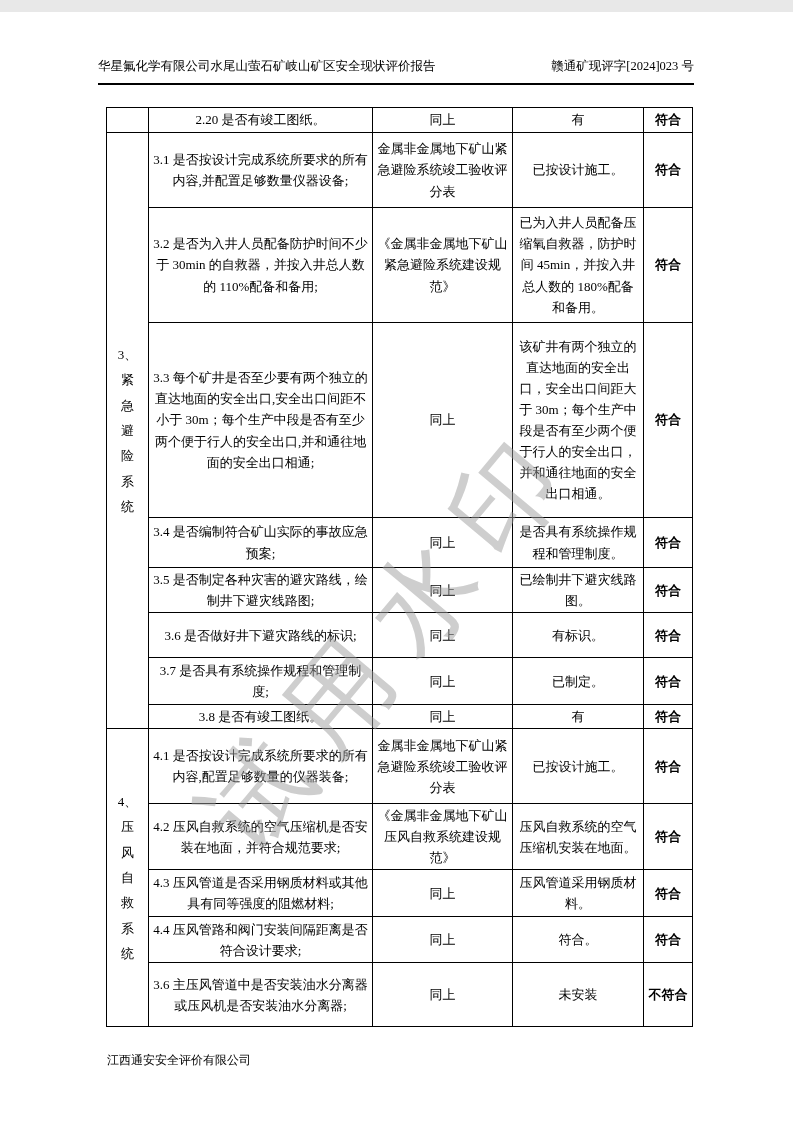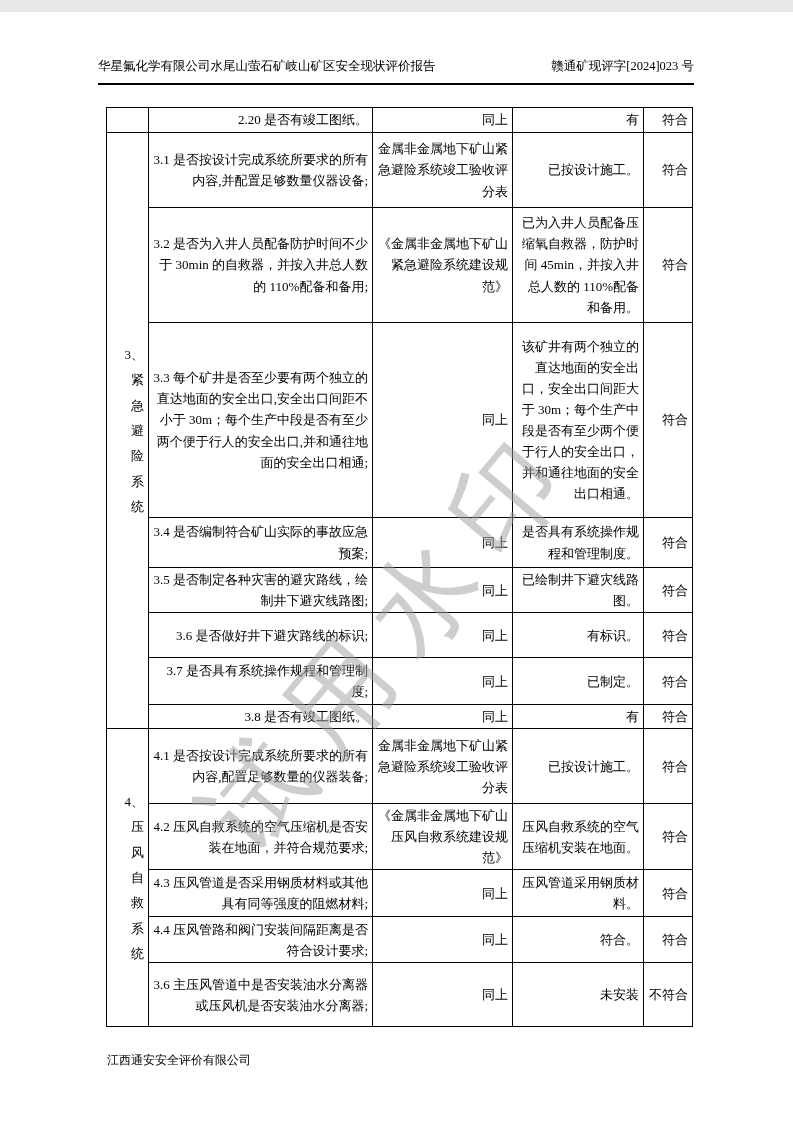--- a/index.html
+++ b/index.html
@@ -28,32 +28,32 @@
     border-collapse:collapse;
     table-layout:fixed;
     width:586px;
     font-size:13px;
     line-height:1.62;
   }
   table.doc td{
     border:1px solid #000;
     padding:1px 4px;
     vertical-align:middle;
-    text-align:right;
+    text-align:center;
     word-break:break-all;
     overflow:hidden;
   }
   td.c{text-align:center;}
   td.section{
     text-align:center;
     white-space:pre-line;
     line-height:1.95;
     padding:1px 2px;
   }
-  td.concl{text-align:center;padding:1px 5px;}
+  td.concl{text-align:center;padding:1px 5px;font-weight:bold;}
   
   .footer-company{
     position:absolute;left:107px;top:1040px;
     font-size:12px;white-space:nowrap;
   }
   .footer-page{
     position:absolute;left:98px;top:1038px;width:596px;
     text-align:center;font-size:11.5px;
   }
   
@@ -109,21 +109,21 @@
 系
 统</td>
         <td>3.1 是否按设计完成系统所要求的所有内容,并配置足够数量仪器设备;</td>
         <td class="c">金属非金属地下矿山紧急避险系统竣工验收评分表</td>
         <td>已按设计施工。</td>
         <td class="concl">符合</td>
       </tr>
       <tr style="height:115px">
         <td>3.2 是否为入井人员配备防护时间不少于 30min 的自救器，并按入井总人数的 110%配备和备用;</td>
         <td class="c">《金属非金属地下矿山紧急避险系统建设规范》</td>
-        <td>已为入井人员配备压缩氧自救器，防护时间 45min，并按入井总人数的 110%配备和备用。</td>
+        <td>已为入井人员配备压缩氧自救器，防护时间 45min，并按入井总人数的 180%配备和备用。</td>
         <td class="concl">符合</td>
       </tr>
       <tr style="height:195px">
         <td>3.3 每个矿井是否至少要有两个独立的直达地面的安全出口,安全出口间距不小于 30m；每个生产中段是否有至少两个便于行人的安全出口,并和通往地面的安全出口相通;</td>
         <td class="c">同上</td>
         <td>该矿井有两个独立的直达地面的安全出口，安全出口间距大于 30m；每个生产中段是否有至少两个便于行人的安全出口，并和通往地面的安全出口相通。</td>
         <td class="concl">符合</td>
       </tr>
       <tr style="height:50px">
         <td>3.4 是否编制符合矿山实际的事故应急预案;</td>

